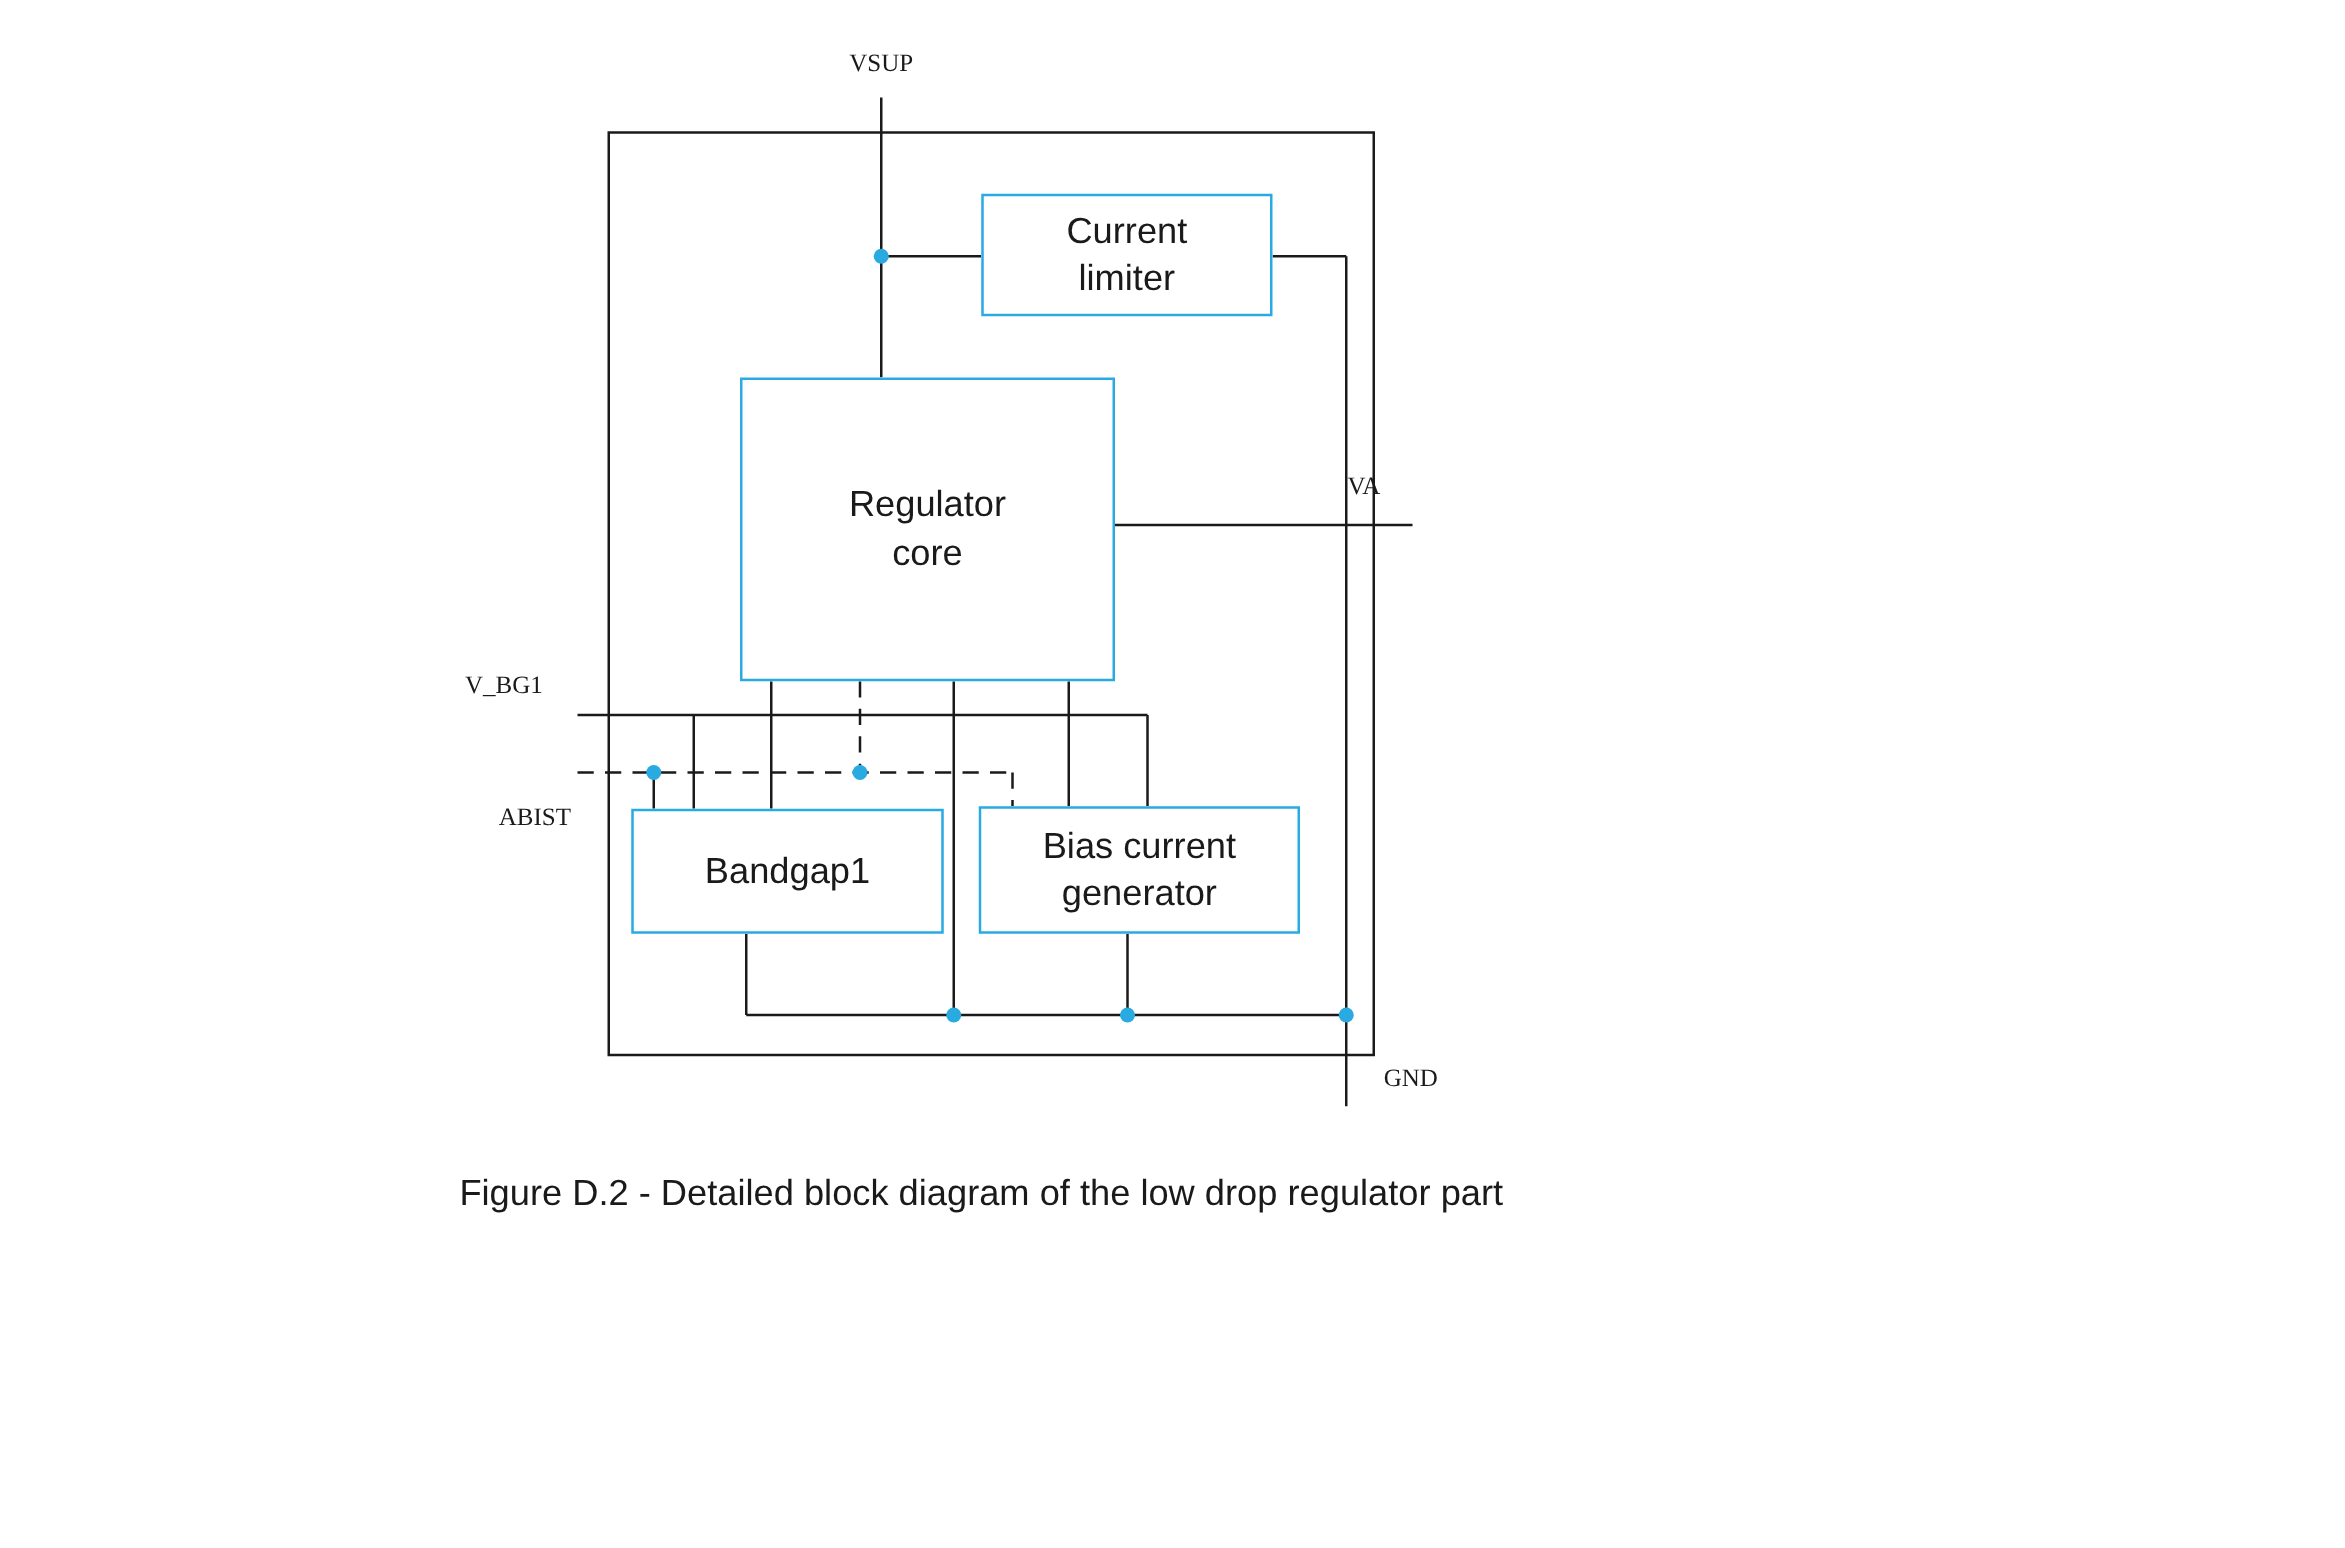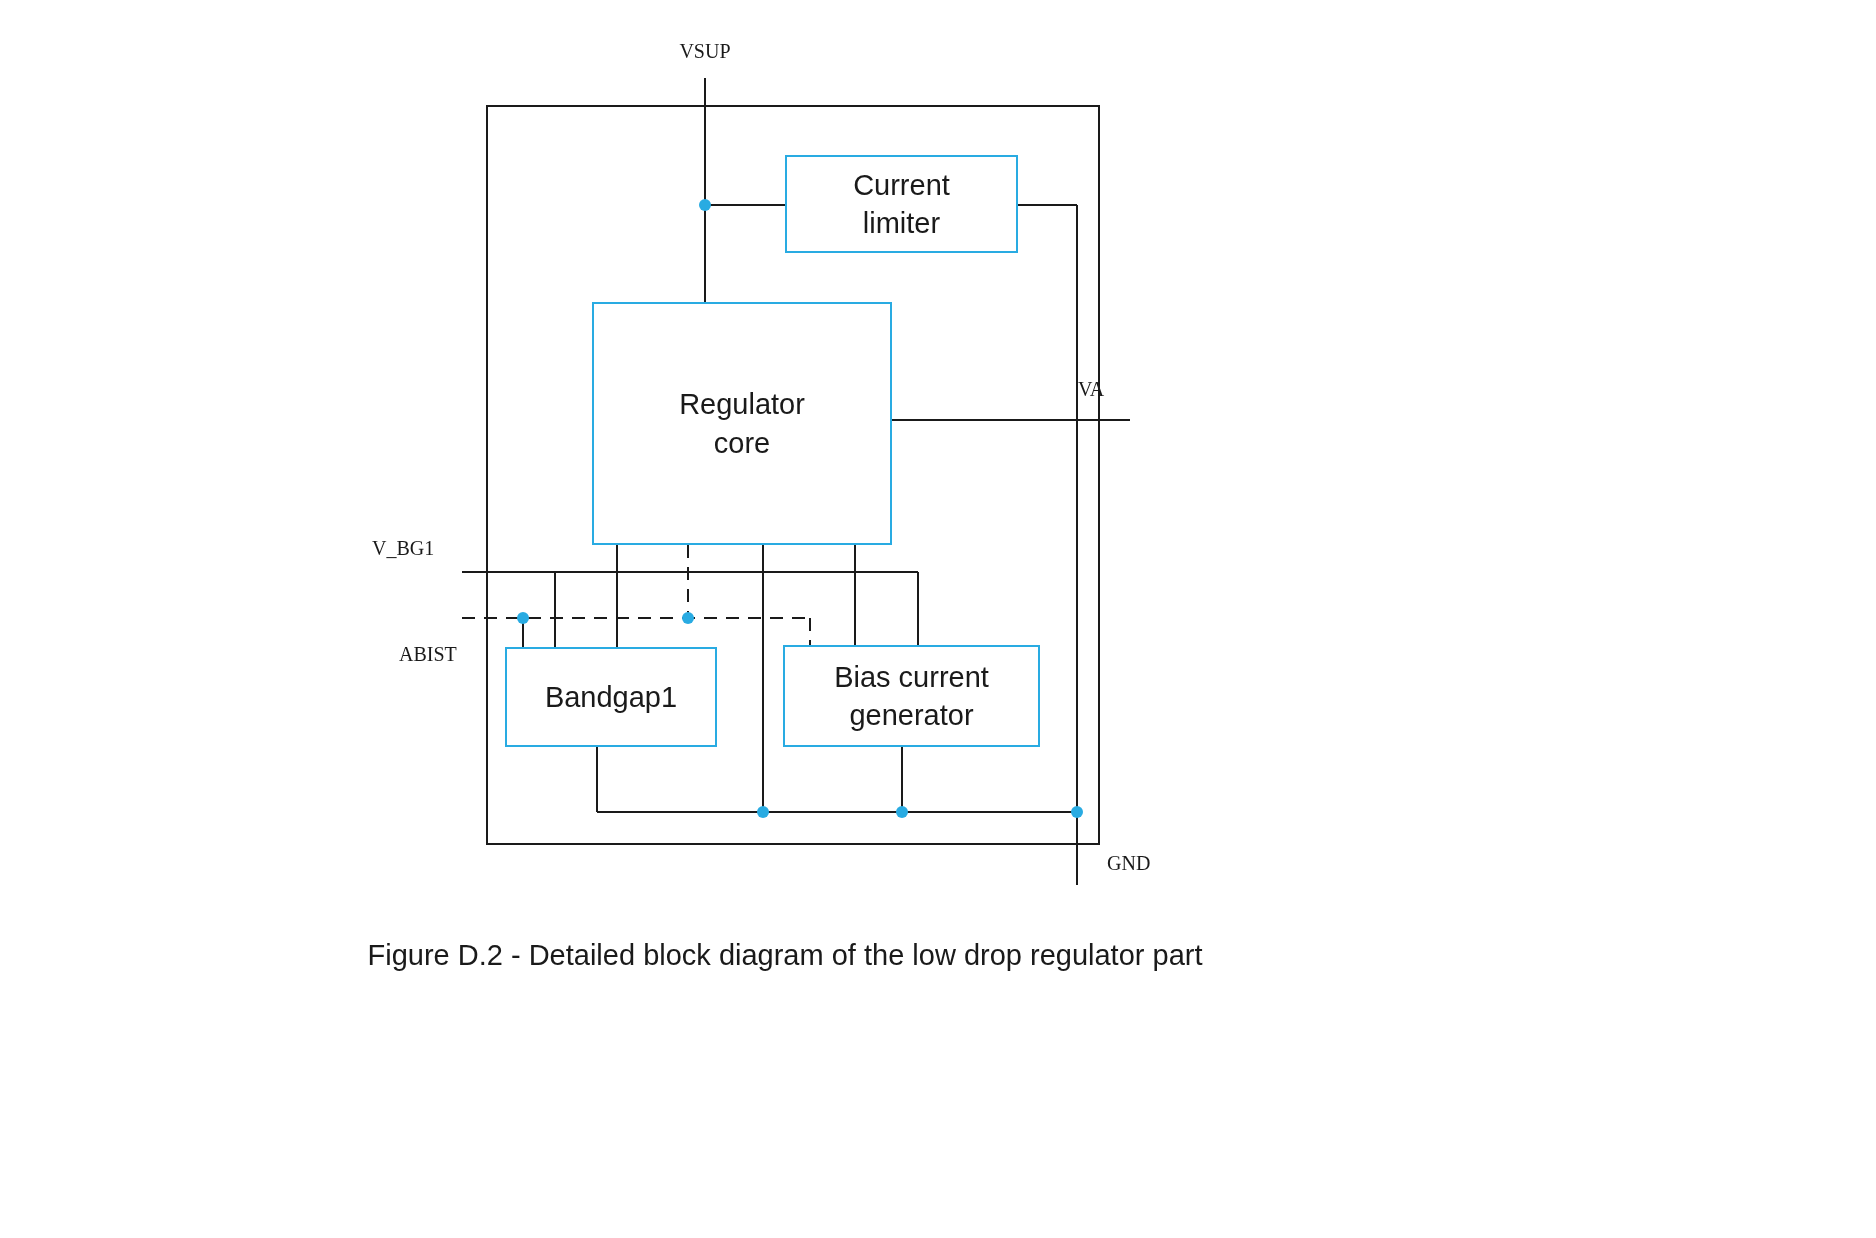--- a/index.html
+++ b/index.html
@@ -29,21 +29,21 @@
     position: absolute;
     border: 2px solid var(--block-border);
     background: #ffffff;
     display: flex; align-items: center; justify-content: center;
     text-align: center;
     font-size: 29px; line-height: 1.32;
     white-space: pre-line;
   }
   .block-current-limiter { left: 785px; top: 155px; width: 233px; height: 98px; }
   .block-regulator-core  { left: 592px; top: 302px; width: 300px; height: 243px; }
-  .block-bandgap1        { left: 505px; top: 647px; width: 212px; height: 100px; justify-content: center; }
+  .block-bandgap1        { left: 505px; top: 647px; width: 250px; height: 100px; justify-content: center; }
   .block-bias-current-generator { left: 783px; top: 645px; width: 257px; height: 102px; }
   .label { position: absolute; font-size: 20px; white-space: nowrap; font-family: Liberation Serif, serif; }
   .label-vsup  { left: 625px; top: 40px; width: 160px; text-align: center; }
   .label-va    { left: 1078px; top: 378px; }
   .label-vbg1  { left: 372px; top: 522px; margin-top: 15px; }
   .label-abist { left: 399px; top: 631px; margin-top: 12px; }
   .label-gnd   { left: 1091px; top: 852px; margin-left: 16px; }
   .caption {
     position: absolute; left: 285px; top: 939px; width: 1000px;
     text-align: center; font-size: 29px; font-weight: normal; white-space: nowrap;

